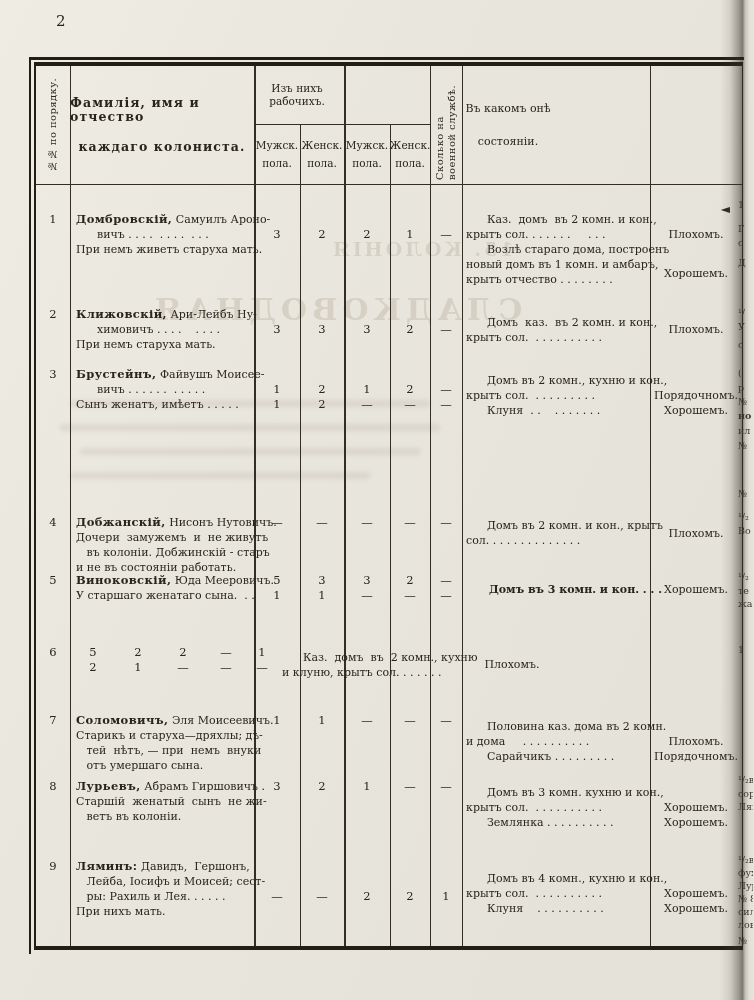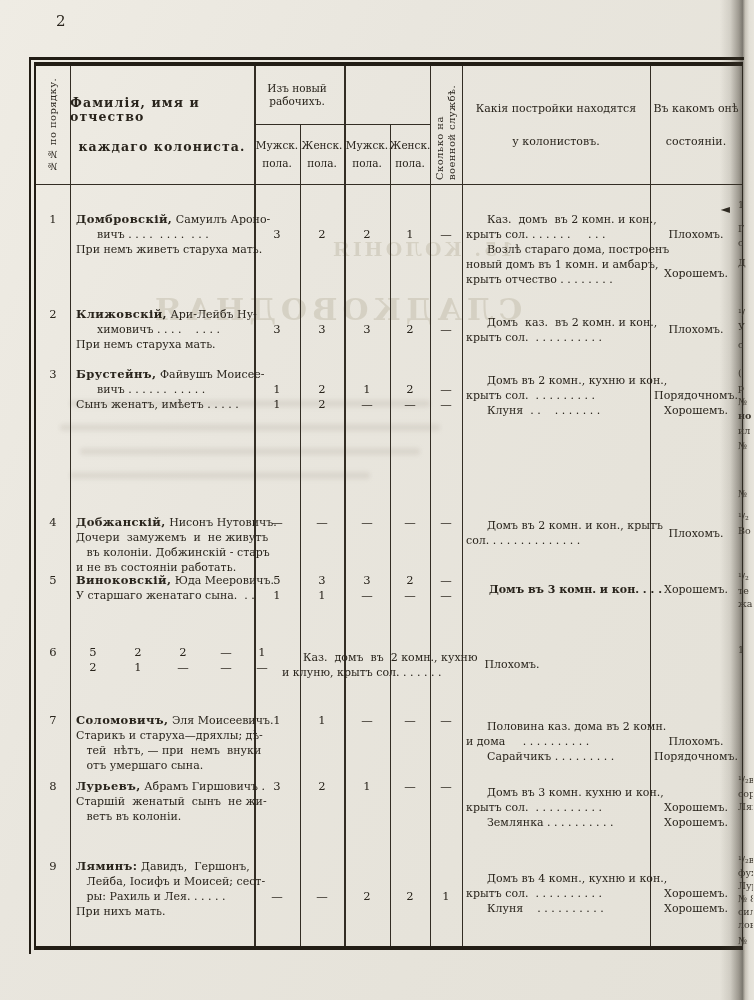--- a/index.html
+++ b/index.html
@@ -94,21 +94,21 @@
       <div class="header">
         <div class="hc w1">
           <span class="vtext">№№ по порядку.</span>
         </div>
         <div class="hc w2">
           <div class="htitle">Фамилія, имя и отчество</div>
           <div class="htitle">каждаго колониста.</div>
         </div>
         <div class="hgroup">
           <div class="gtop">
-            <div class="glabel g2">Изъ новый рабочихъ.</div>
+            <div class="glabel g2">Изъ нихъ рабочихъ.</div>
           </div>
           <div class="gbot">
             <div class="sub s3">
               <div>Мужск.</div>
                 <div>пола.</div>
             </div>
             <div class="sub s4">
               <div>Женск.</div>
                 <div>пола.</div>
             </div>
@@ -117,24 +117,20 @@
                 <div>пола.</div>
             </div>
             <div class="sub s6">
               <div>Женск.</div>
                 <div>пола.</div>
             </div>
           </div>
         </div>
         <div class="hc w7">
           <span class="vtext">Сколько на военной службѣ.</span>
-        </div>
-        <div class="hc w8">
-          <div>Какія постройки находятся</div>
-          <div>у колонистовъ.</div>
         </div>
         <div class="hc w9">
           <div>Въ какомъ онѣ</div>
           <div>состояніи.</div>
         </div>
       </div>
 
       <div class="tbody">
           <div class="row" style="top: 27px;">
             <div class="c c1">

